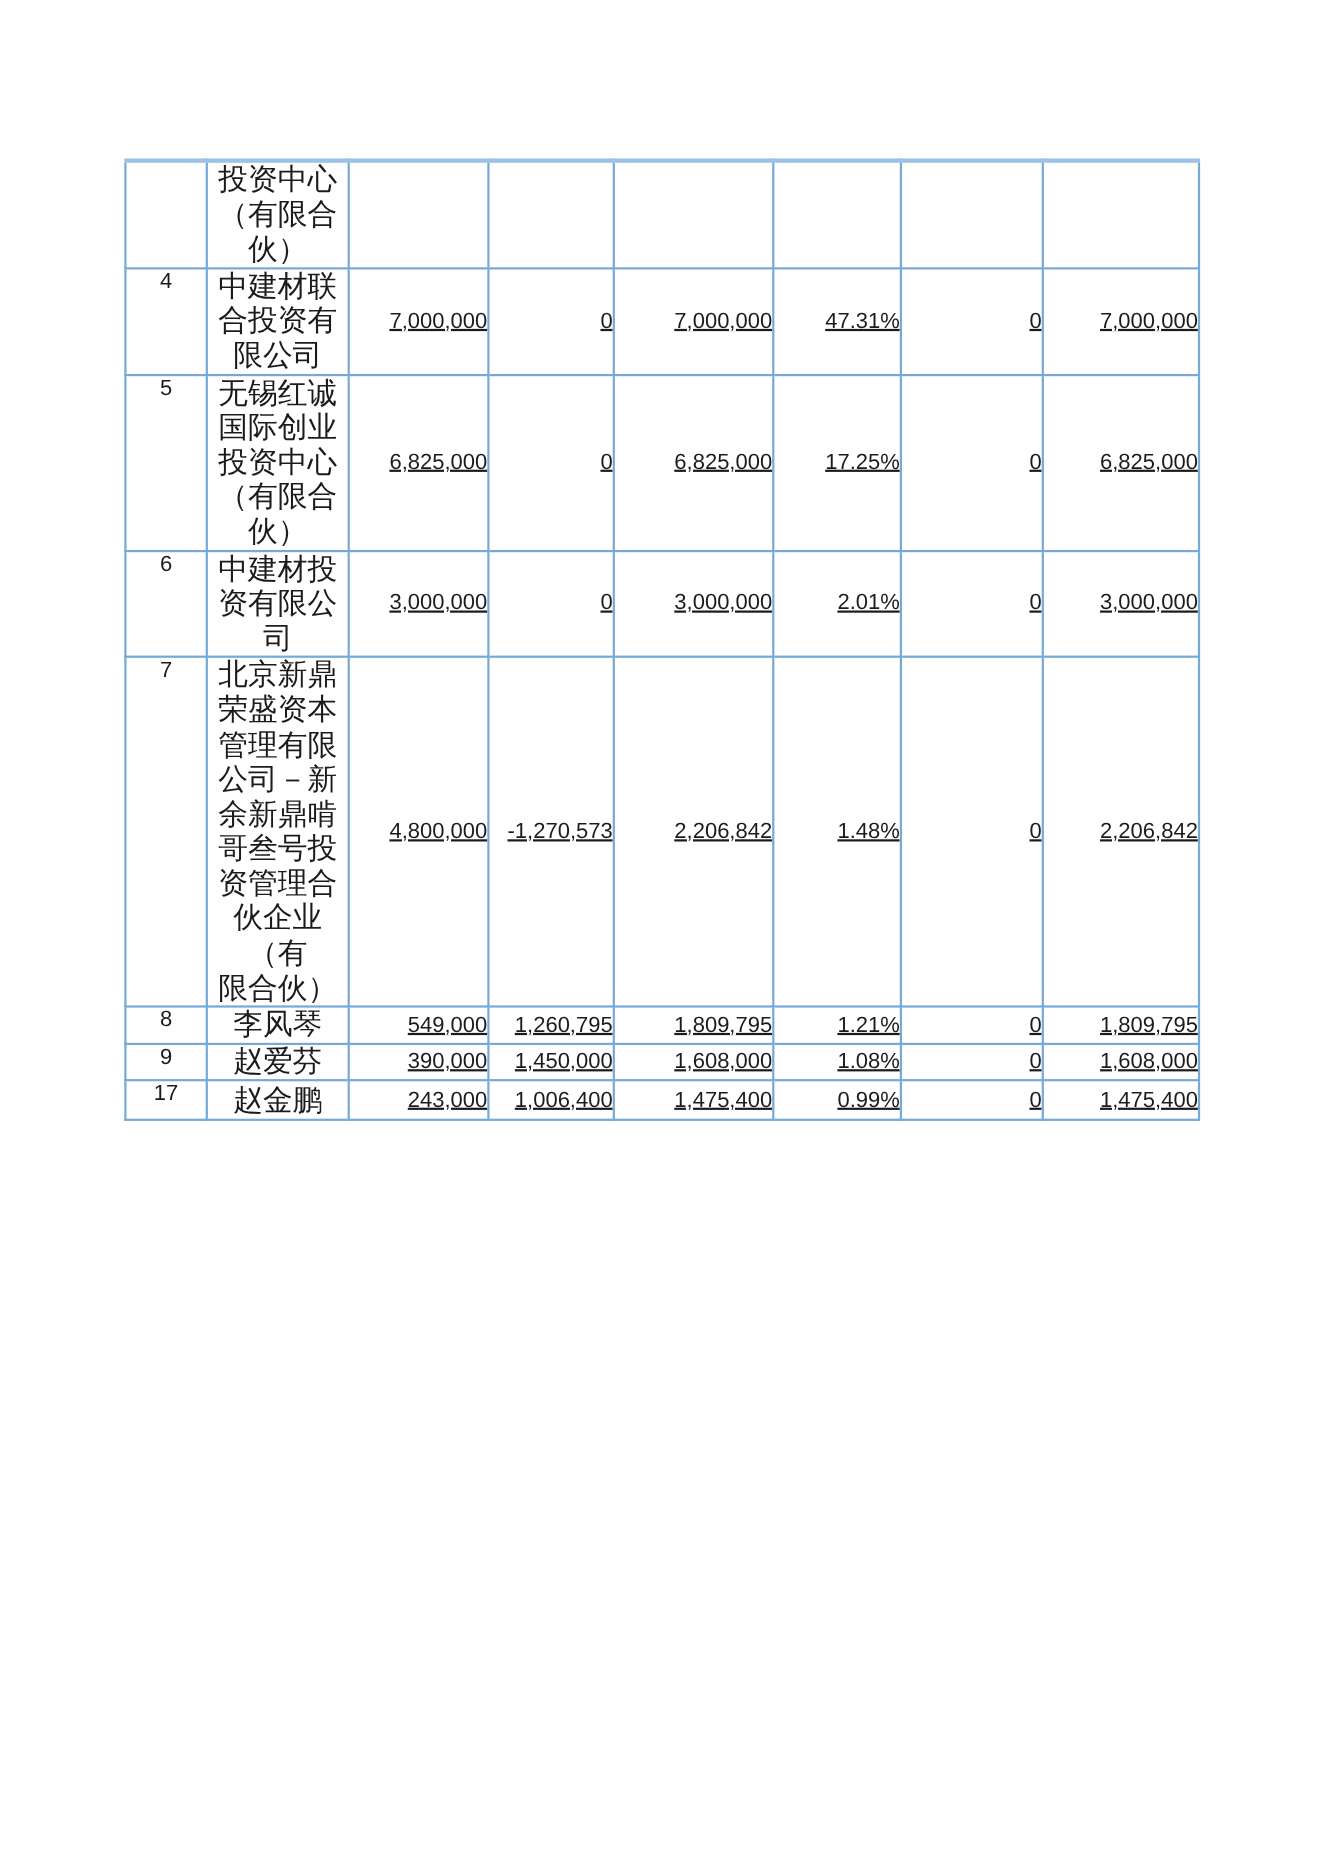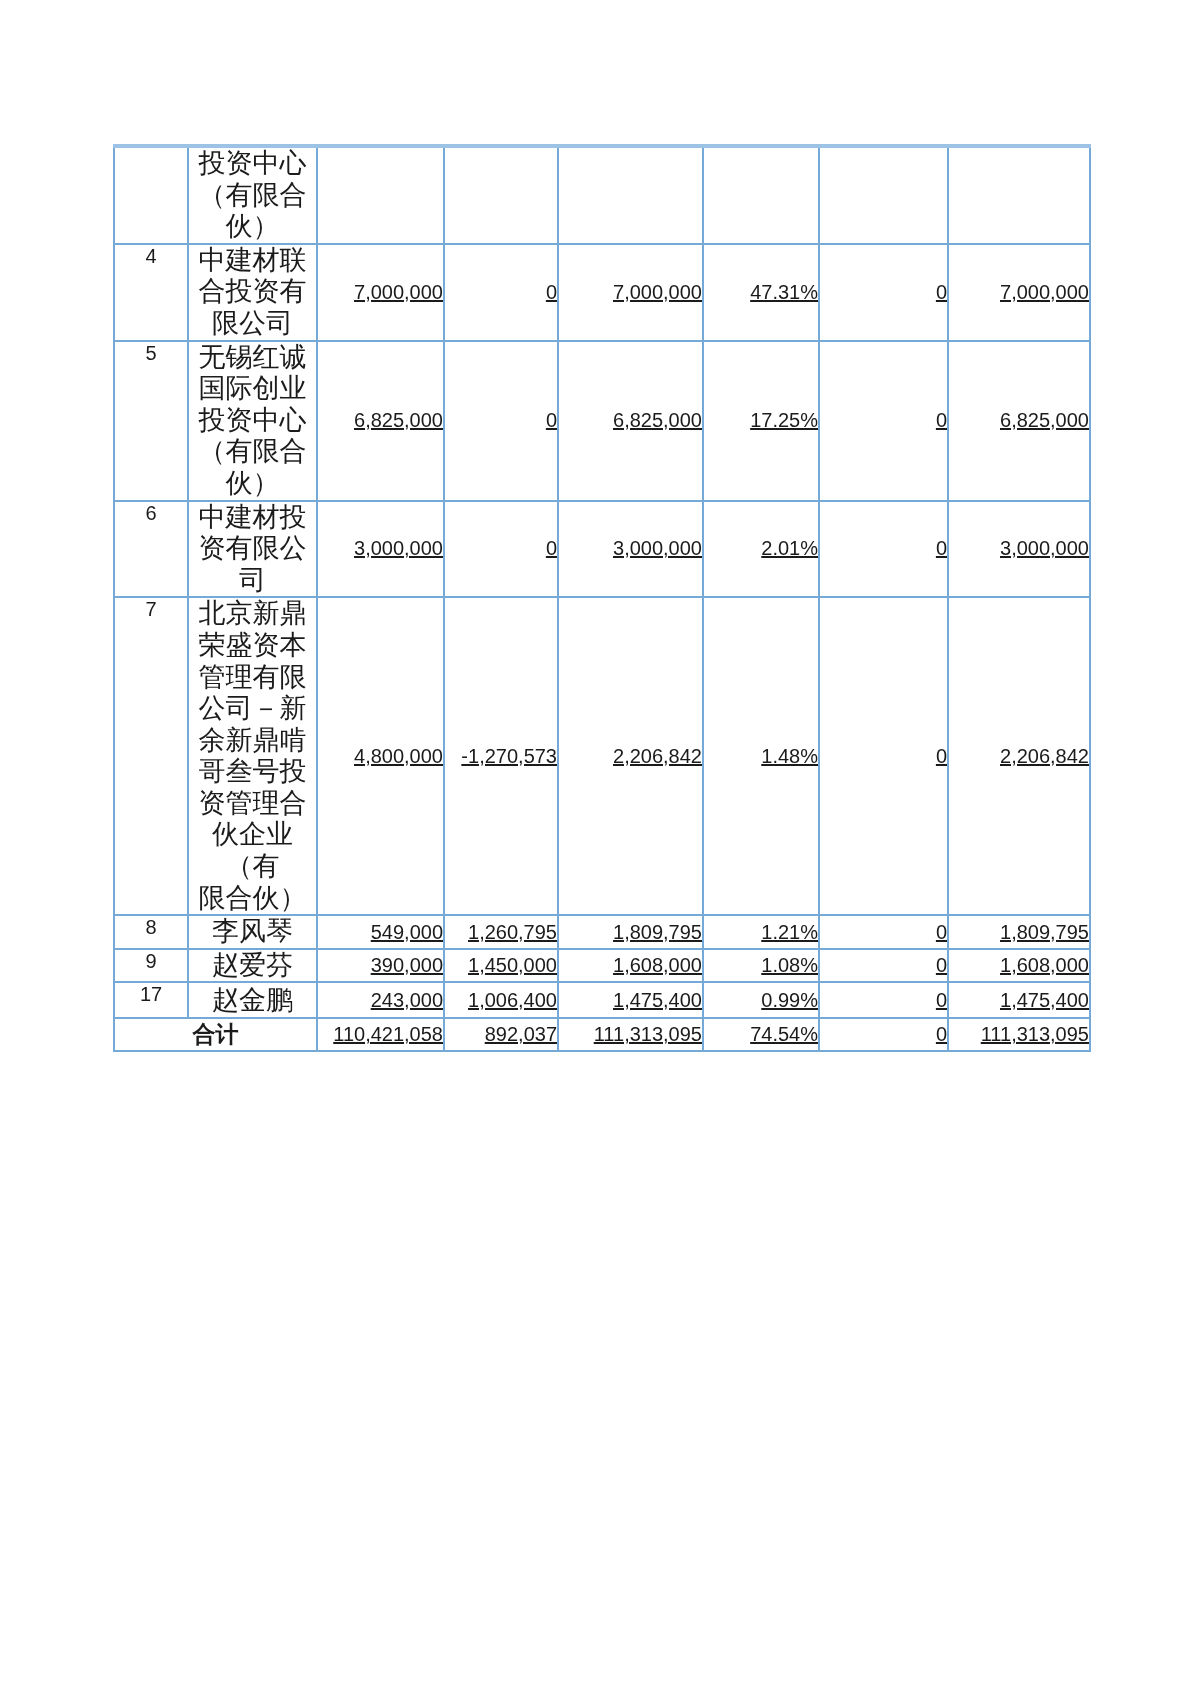--- a/index.html
+++ b/index.html
@@ -189,24 +189,15 @@
     <td class="no-cell">17</td>
     <td class="name-cell">赵金鹏</td>
     <td class="val-cell">243,000</td>
     <td class="val-cell">1,006,400</td>
     <td class="val-cell">1,475,400</td>
     <td class="val-cell">0.99%</td>
     <td class="val-cell">0</td>
     <td class="val-cell">1,475,400</td>
   </tr>
 
-  <tr style="height:30px;">
-    <td class="total-label-cell" colspan="2">合计</td>
-    <td class="val-cell">110,421,058</td>
-    <td class="val-cell">892,037</td>
-    <td class="val-cell">111,313,095</td>
-    <td class="val-cell">74.54%</td>
-    <td class="val-cell">0</td>
-    <td class="val-cell">111,313,095</td>
-  </tr>
 
 </tbody>
   </table>
 
 </body></html>

